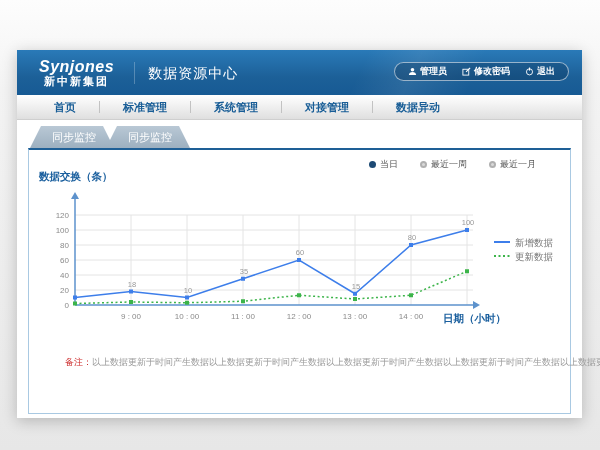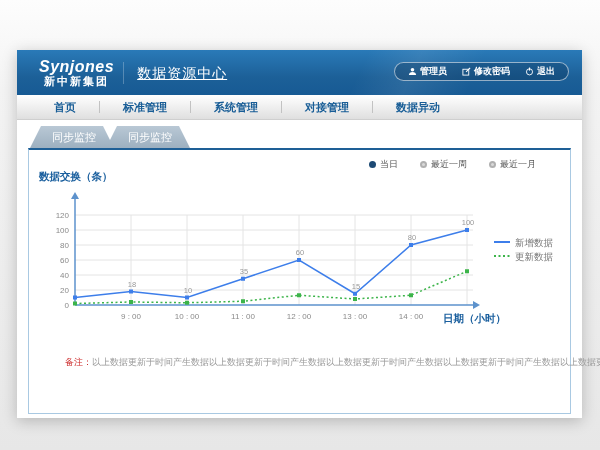--- a/index.html
+++ b/index.html
@@ -20,22 +20,22 @@
   }
   .header::after{
     content:"";position:absolute;right:0;top:0;bottom:0;width:60%;
     background:linear-gradient(115deg,rgba(255,255,255,0) 35%,rgba(255,255,255,.08) 50%,rgba(255,255,255,0) 68%);
     pointer-events:none;
   }
   .logo{margin-left:22px;color:#fff;text-align:center;line-height:1.1;}
   .logo-main{font-size:16px;font-weight:bold;font-style:italic;letter-spacing:.5px;}
   .logo-sub{font-size:11px;font-weight:bold;letter-spacing:2px;text-align:center;}
   .app-title{
-    color:#fff;font-size:14px;margin-left:9px;padding-left:13px;height:22px;line-height:22px;
-    border-left:1px solid rgba(255,255,255,.25);letter-spacing:1px;text-decoration:underline;
+    color:#fff;font-size:14px;margin-left:20px;padding-left:13px;height:22px;line-height:22px;
+    border-left:1px solid rgba(255,255,255,.25);letter-spacing:1px;
   }
   .user-pill{
     position:absolute;right:13px;top:12px;height:17px;z-index:2;
     display:flex;align-items:center;gap:15px;padding:0 13px;
     background:rgba(8,40,72,.28);border:1px solid rgba(255,255,255,.55);border-radius:10px;
   }
   .pill-item{display:flex;align-items:center;gap:3px;color:#fff;font-size:9px;cursor:pointer;white-space:nowrap;font-weight:bold;}
   .pill-item svg{display:block;}
   
   .navbar{

